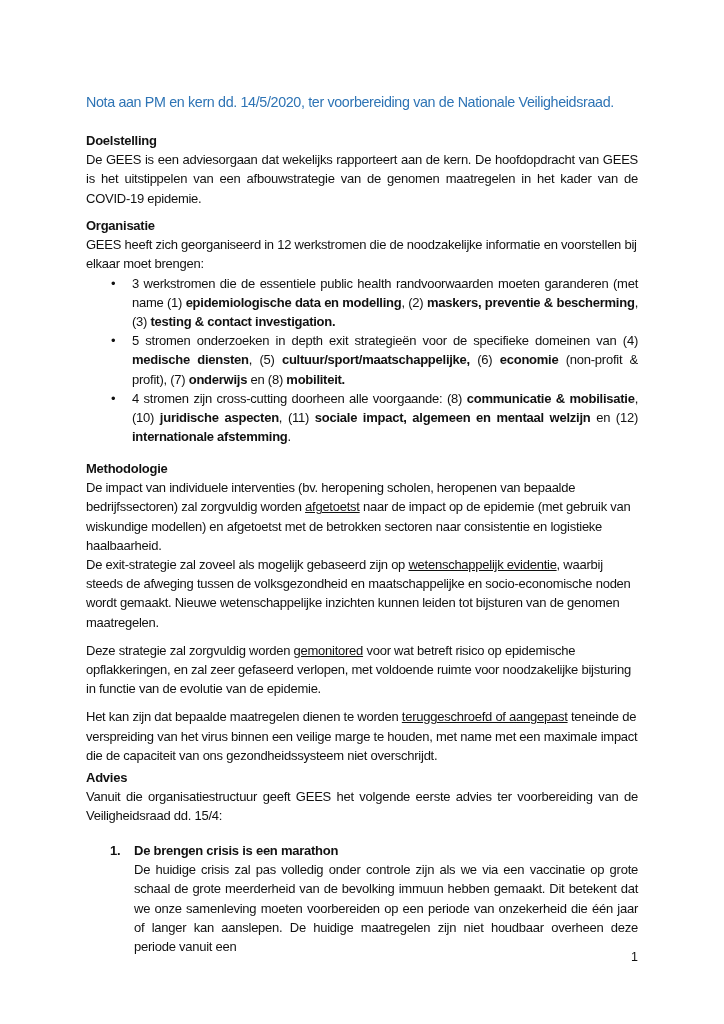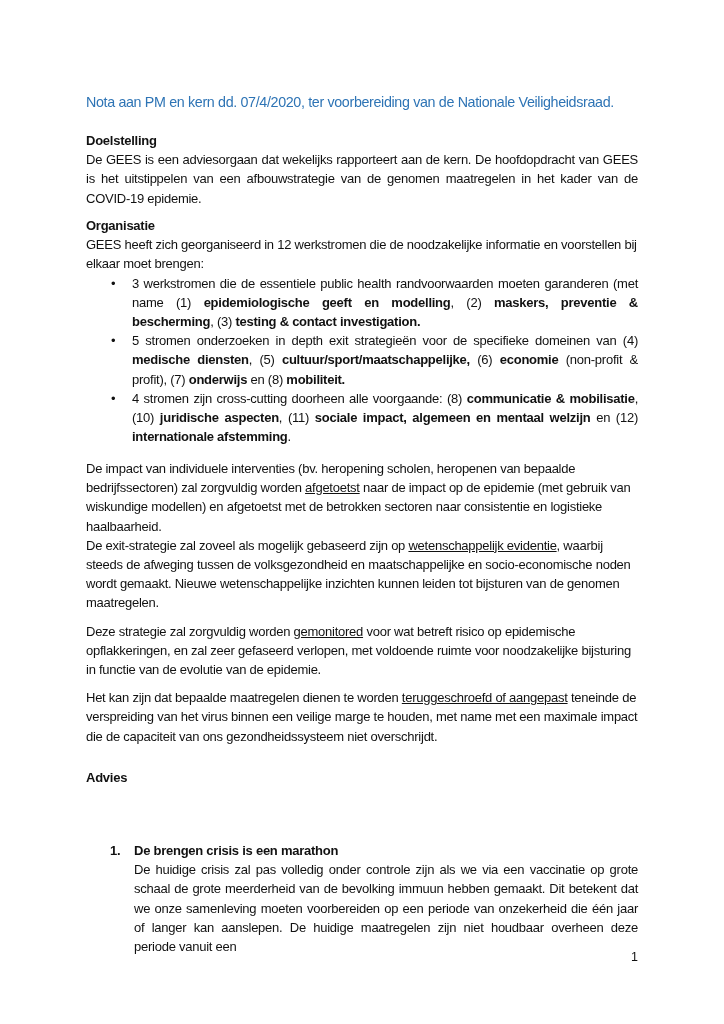--- a/index.html
+++ b/index.html
@@ -22,57 +22,59 @@
   ol.num { list-style: none; margin: 0; padding: 0; }
   ol.num li { position: relative; padding-left: 24px; }
   ol.num li .n { position: absolute; left: 0; top: 0; font-weight: bold; }
   .pagenum { position: absolute; left: 631px; top: 950px; font-size: 12.5px; }
 </style>
 </head>
 <body>
 
 <div class="page">
 
-  <div class="title" style="color: rgb(46, 116, 181);">Nota aan PM en kern dd. 07/4/2020, ter voorbereiding van de Nationale Veiligheidsraad.</div>
+  <div class="title" style="color: rgb(46, 116, 181);">Nota aan PM en kern dd. 14/5/2020, ter voorbereiding van de Nationale Veiligheidsraad.</div>
 
   <div class="block" style="top:131px;">
     <p class="h">Doelstelling</p>
     <p class="just">De GEES is een adviesorgaan dat wekelijks rapporteert aan de kern. De hoofdopdracht van GEES is het uitstippelen van een afbouwstrategie van de genomen maatregelen in het kader van de COVID-19 epidemie.</p>
   </div>
 
   <div class="block" style="top:216px;">
     <p class="h">Organisatie</p>
     <p>GEES heeft zich georganiseerd in 12 werkstromen die de noodzakelijke informatie en voorstellen bij elkaar moet brengen:</p>
     <ul class="bullets">
       <li>
         <span class="dot">•</span>
-        <span>3 werkstromen die de essentiele public health randvoorwaarden moeten garanderen (met name (1) </span><span class="b">epidemiologische geeft en modelling</span><span>, (2) </span><span class="b">maskers, preventie &amp; bescherming</span><span>, (3) </span><span class="b">testing &amp; contact investigation.</span>
+        <span>3 werkstromen die de essentiele public health randvoorwaarden moeten garanderen (met name (1) </span><span class="b">epidemiologische data en modelling</span><span>, (2) </span><span class="b">maskers, preventie &amp; bescherming</span><span>, (3) </span><span class="b">testing &amp; contact investigation.</span>
       </li>
       <li>
         <span class="dot">•</span>
         <span>5 stromen onderzoeken in depth exit strategieën voor de specifieke domeinen van (4) </span><span class="b">medische diensten</span><span>, (5) </span><span class="b">cultuur/sport/maatschappelijke,</span><span> (6) </span><span class="b">economie</span><span> (non-profit &amp; profit), (7) </span><span class="b">onderwijs</span><span> en (8) </span><span class="b">mobiliteit.</span>
       </li>
       <li>
         <span class="dot">•</span>
         <span>4 stromen zijn cross-cutting doorheen alle voorgaande: (8) </span><span class="b">communicatie  &amp; mobilisatie</span><span>, (10) </span><span class="b">juridische aspecten</span><span>, (11) </span><span class="b">sociale impact, algemeen en mentaal welzijn</span><span> en (12) </span><span class="b">internationale afstemming</span><span>.</span>
       </li>
     </ul>
   </div>
 
   <div class="block" style="top:459px;">
+    <p class="h">Methodologie</p>
     <p><span>De impact van individuele interventies (bv. heropening scholen, heropenen van bepaalde bedrijfssectoren) zal zorgvuldig worden </span><span class="u">afgetoetst</span><span> naar de impact op de epidemie (met gebruik van wiskundige modellen) en afgetoetst met de betrokken sectoren naar consistentie en logistieke haalbaarheid.</span></p>
     <p><span>De exit-strategie zal zoveel als mogelijk gebaseerd zijn op </span><span class="u">wetenschappelijk evidentie</span><span>, waarbij steeds de afweging tussen de volksgezondheid en maatschappelijke en socio-economische noden wordt gemaakt. Nieuwe wetenschappelijke inzichten kunnen leiden tot bijsturen van de genomen maatregelen.</span></p>
     <div class="gap"></div>
     <p><span>Deze strategie zal zorgvuldig worden </span><span class="u">gemonitored</span><span> voor wat betreft risico op epidemische opflakkeringen, en zal zeer gefaseerd verlopen, met voldoende ruimte voor noodzakelijke bijsturing in functie van de evolutie van de epidemie.</span></p>
     <div class="gap"></div>
     <p><span>Het kan zijn dat bepaalde maatregelen dienen te worden </span><span class="u">teruggeschroefd of aangepast</span><span> teneinde de verspreiding van het virus binnen een veilige marge te houden, met name met een maximale impact die de capaciteit van ons gezondheidssysteem niet overschrijdt.</span></p>
   </div>
 
   <div class="block" style="top:768px;">
     <p class="h">Advies</p>
+    <p class="just">Vanuit die organisatiestructuur geeft GEES het volgende eerste advies ter voorbereiding van de Veiligheidsraad dd. 15/4:</p>
   </div>
 
   <div class="block" style="top:841px; left:110px; width:528px;">
     <ol class="num">
       <li>
         <span class="n">1.</span>
         <p class="h">De brengen crisis is een marathon</p>
         <p class="just">De huidige crisis zal pas volledig onder controle zijn als we via een vaccinatie op grote schaal de grote meerderheid van de bevolking immuun hebben gemaakt. Dit betekent dat we onze samenleving moeten voorbereiden op een periode van onzekerheid die één jaar of langer kan aanslepen. De huidige maatregelen zijn niet houdbaar overheen deze periode vanuit een</p>
       </li>
     </ol>

